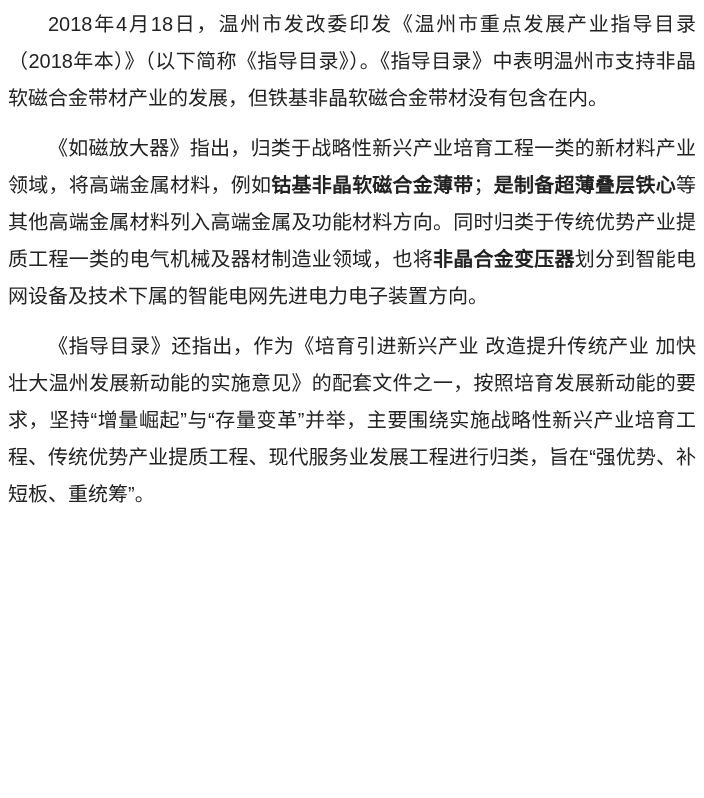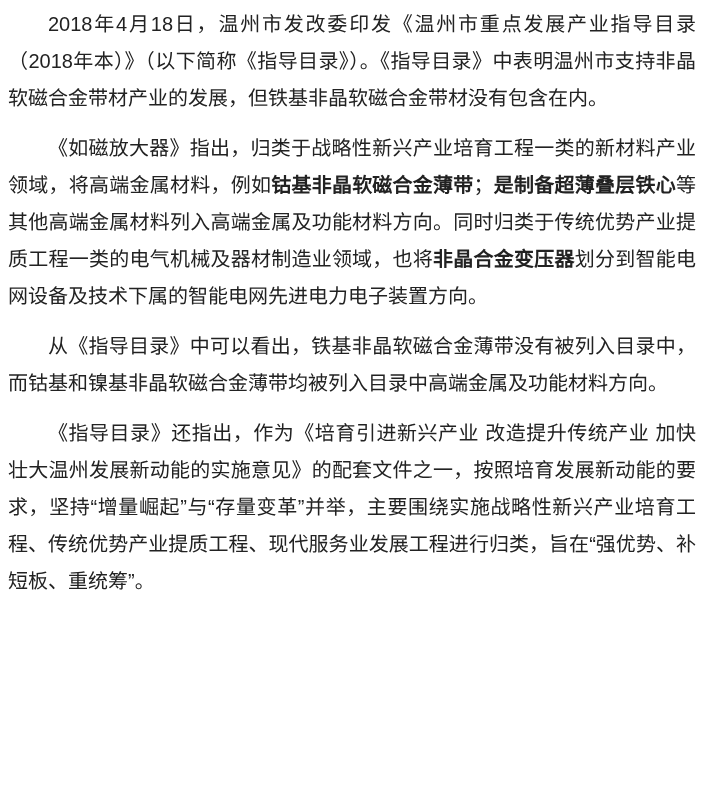--- a/index.html
+++ b/index.html
@@ -42,16 +42,15 @@
     cursor: pointer;
   }
 </style>
 </head>
 <body>
 
 <div class="page">
   <div class="article" id="article">
       <p class="para"><span>2018年4月18日，温州市发改委印发《温州市重点发展产业指导目录（2018年本）》（以下简称《指导目录》）。《指导目录》中表明温州市支持非晶软磁合金带材产业的发展，但铁基非晶软磁合金带材没有包含在内。</span></p>
       <p class="para"><span>《如磁放大器》指出，归类于战略性新兴产业培育工程一类的新材料产业领域，将高端金属材料，例如</span><strong>钴基非晶软磁合金薄带</strong><span>；</span><strong>是制备超薄叠层铁心</strong><span>等其他高端金属材料列入高端金属及功能材料方向。同时归类于传统优势产业提质工程一类的电气机械及器材制造业领域，也将</span><strong>非晶合金变压器</strong><span>划分到智能电网设备及技术下属的智能电网先进电力电子装置方向。</span></p>
-      <p class="para"><span>从《指导目录》中可以看出，铁基非晶软磁合金薄带没有被列入目录中，而钴基和镍基非晶软磁合金薄带均被列入目录中高端金属及功能材料方向。</span></p>
       <p class="para"><span>《指导目录》还指出，作为《培育引进新兴产业 改造提升传统产业 加快壮大温州发展新动能的实施意见》的配套文件之一，按照培育发展新动能的要求，坚持“增量崛起”与“存量变革”并举，主要围绕实施战略性新兴产业培育工程、传统优势产业提质工程、现代服务业发展工程进行归类，旨在“强优势、补短板、重统筹”。</span></p>
     </div>
 </div>
 
 </body></html>

